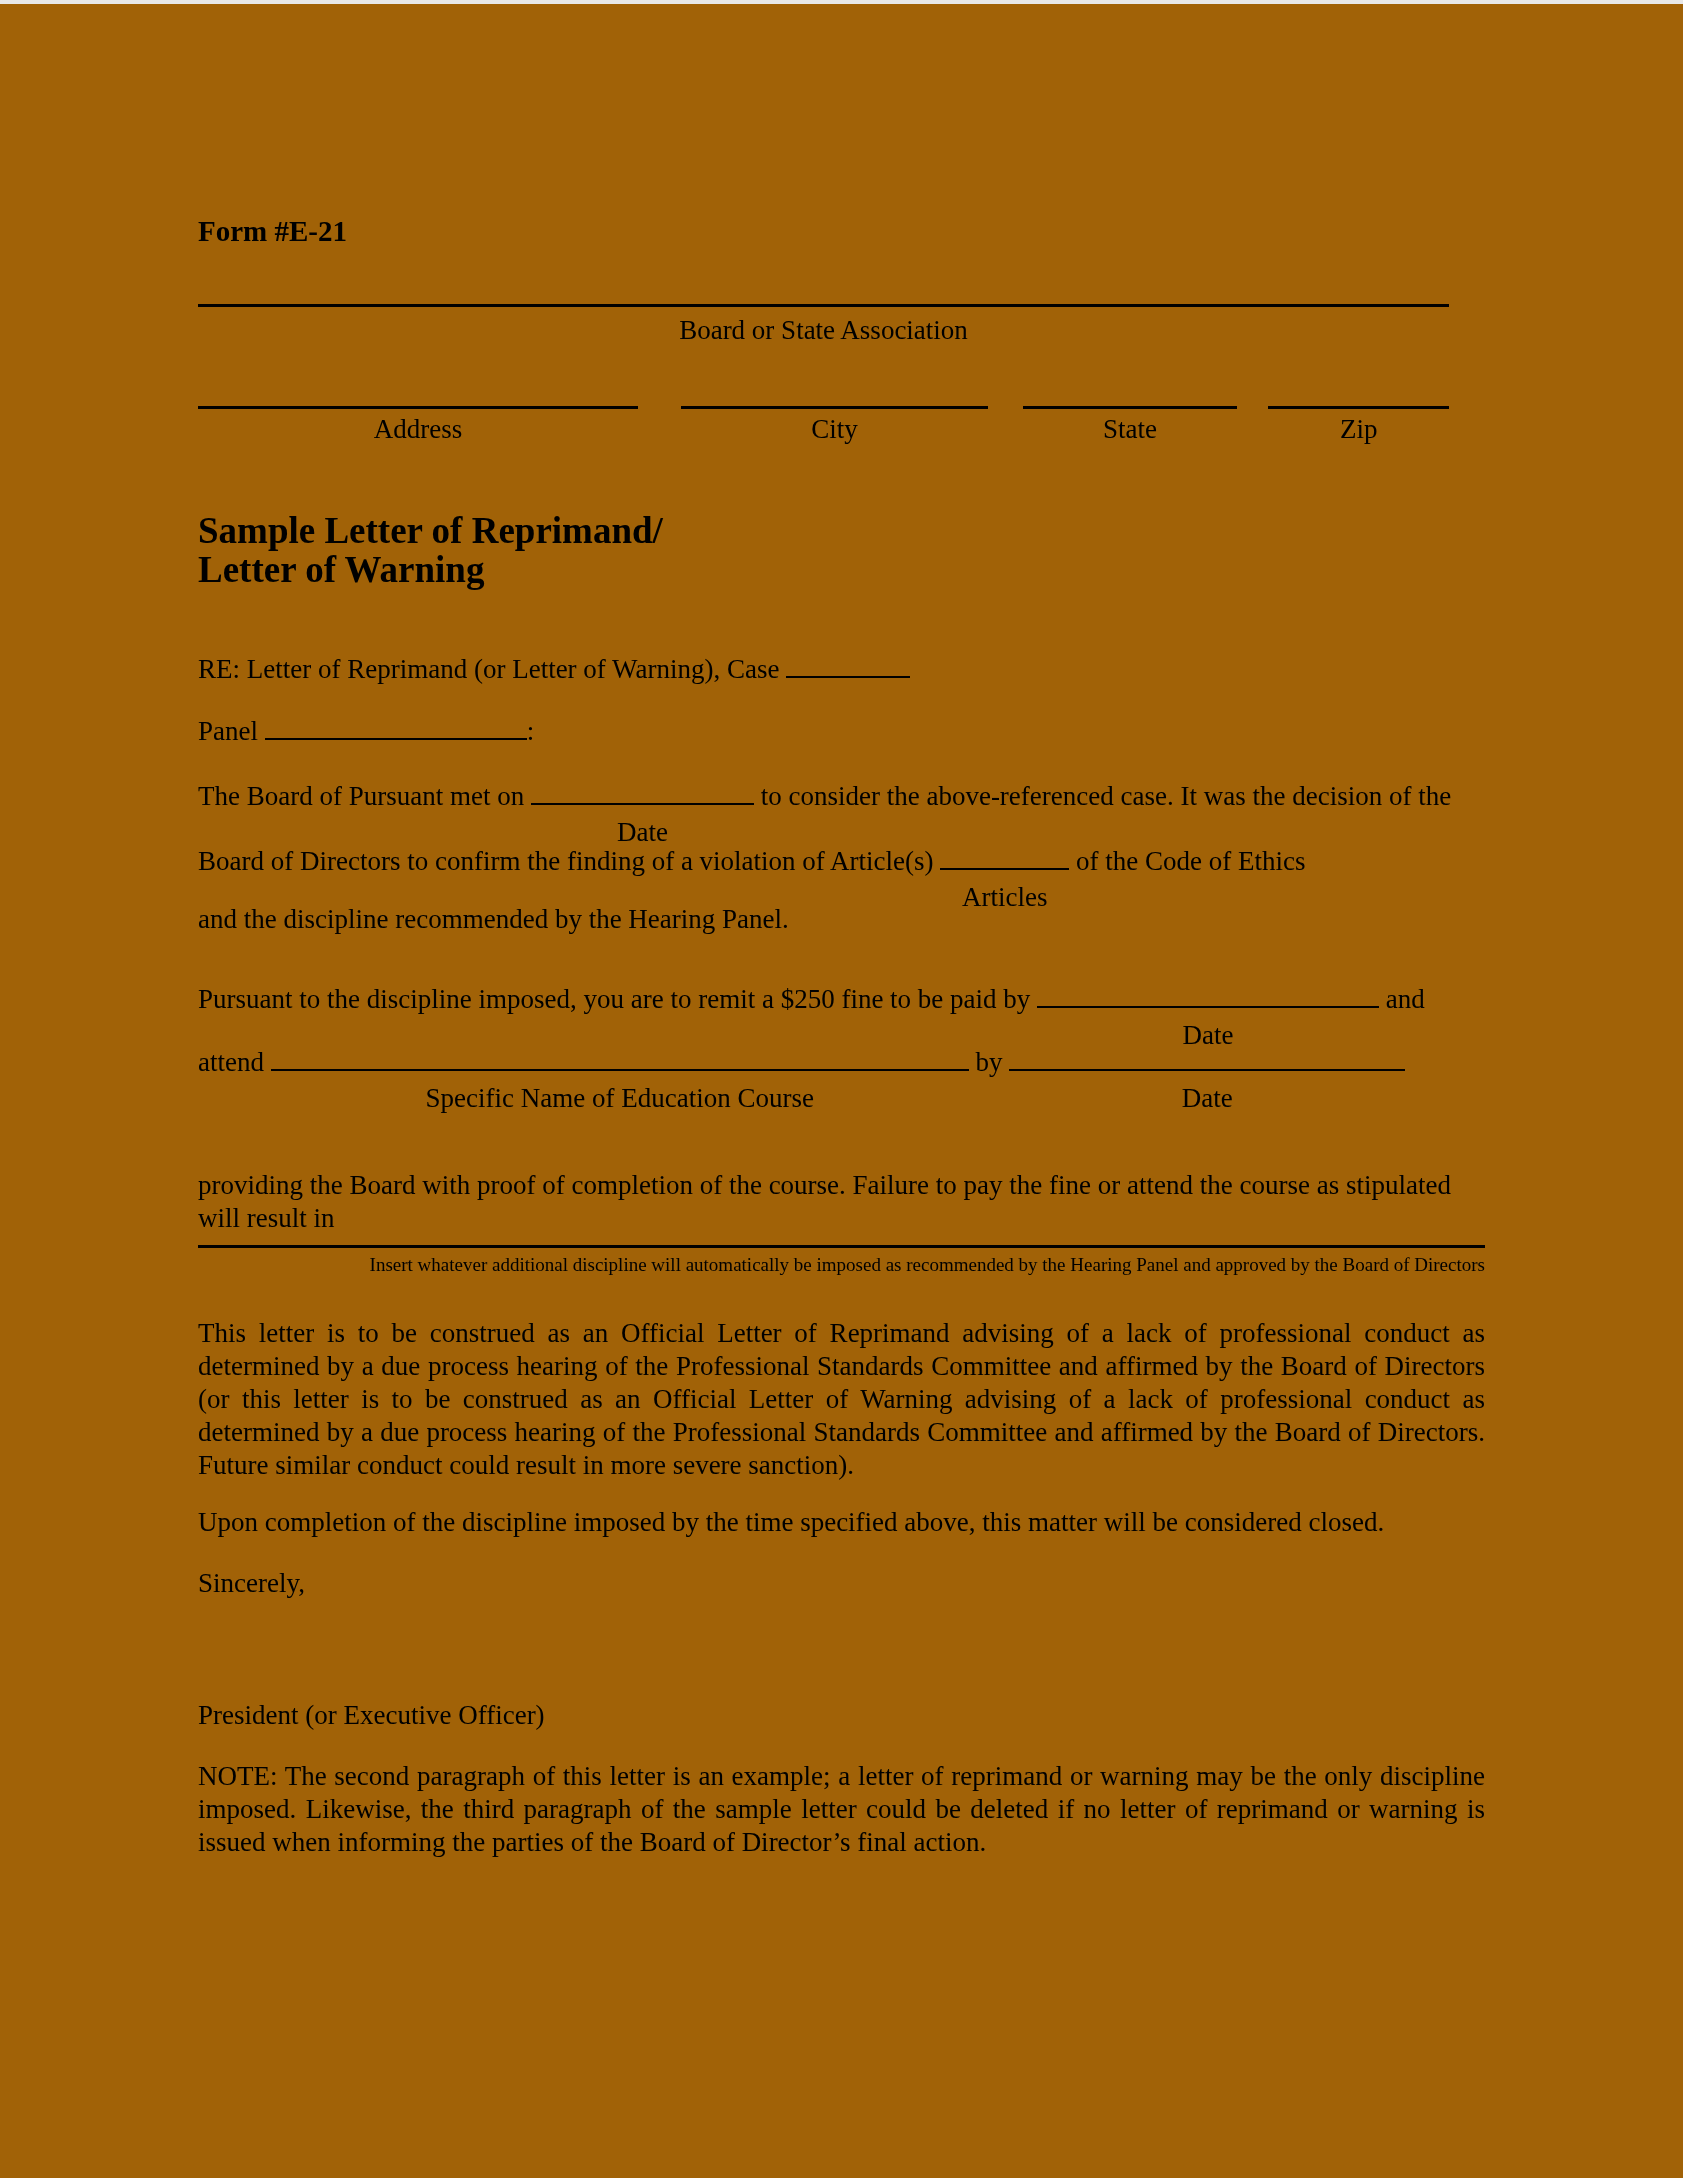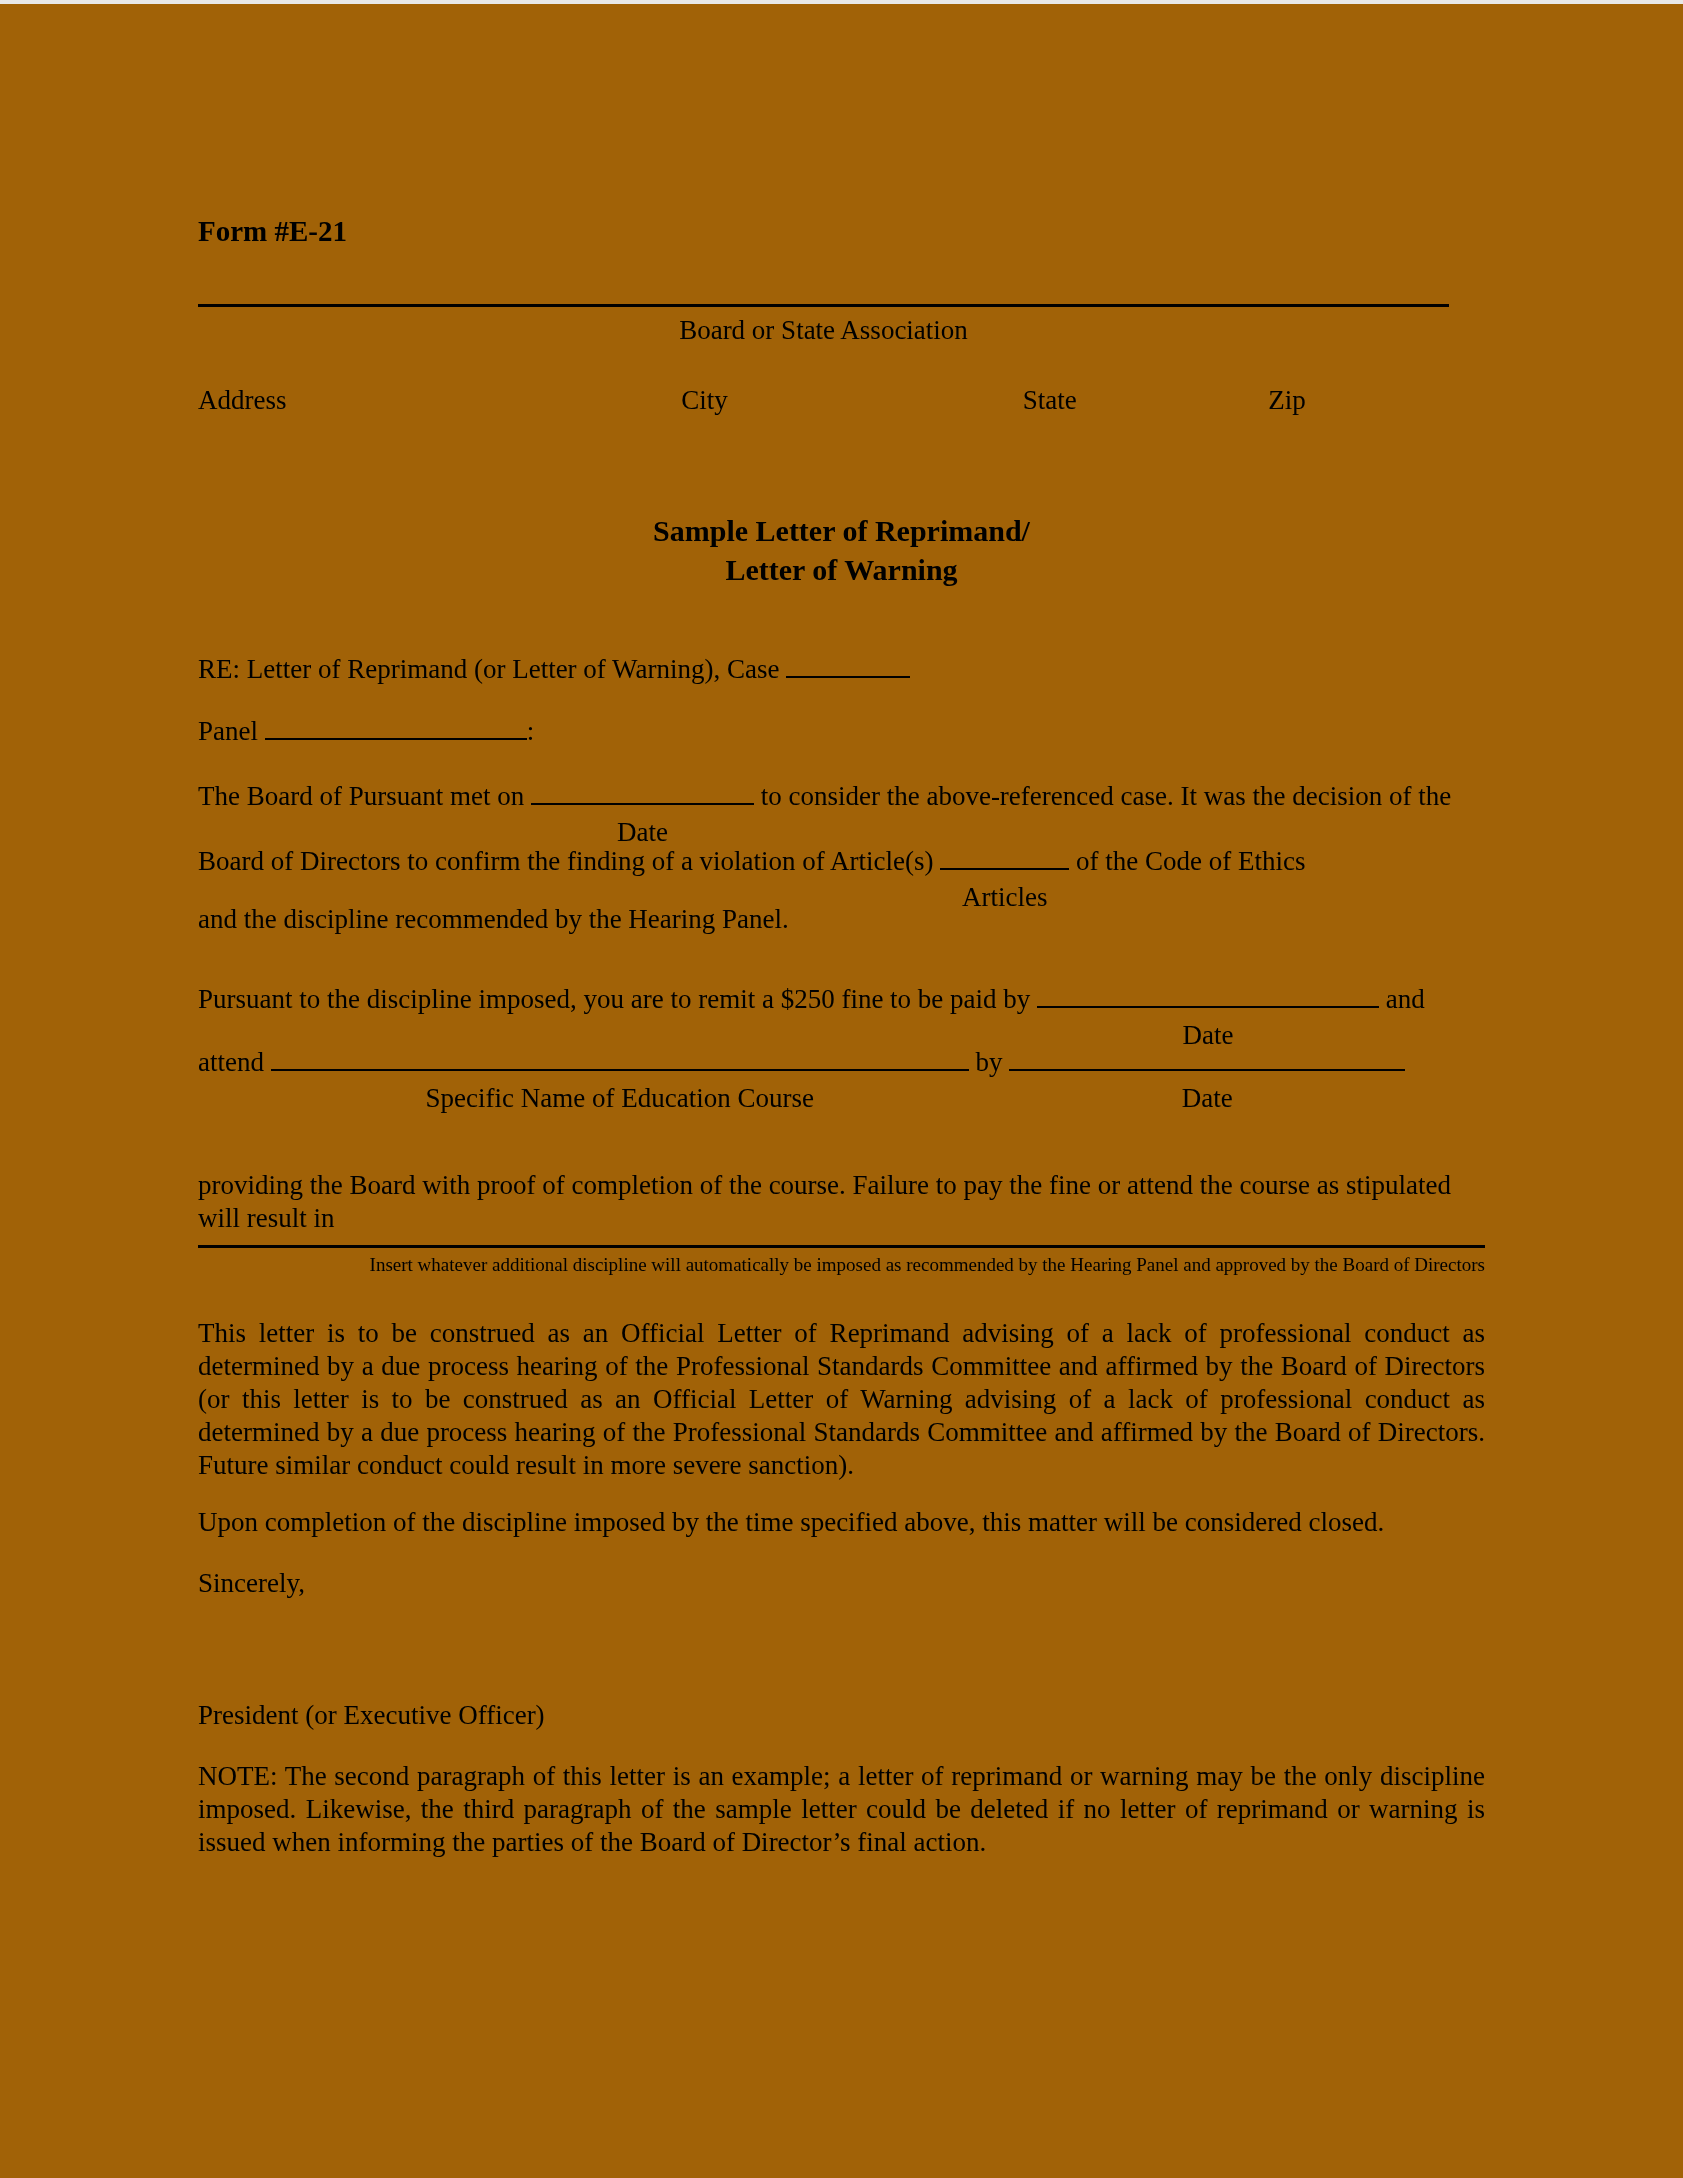--- a/index.html
+++ b/index.html
@@ -16,25 +16,25 @@
   .abs{position:absolute;left:198px;width:1287px;}
   .nowrap{white-space:nowrap;}
   .justify{text-align:justify;}
 
   .form-number{top:211px;font-size:29px;font-weight:bold;}
 
   .hr1{top:300px;width:1251px;border-top:3px solid #000;height:0;}
   .org-label{top:310px;width:1251px;text-align:center;}
 
   .addr-row{top:376px;width:1251px;display:flex;}
-  .addr-col{display:flex;flex-direction:row;}
+  .addr-col{display:flex;flex-direction:column;}
   .addr-line{height:26px;border-bottom:3px solid #000;}
   .addr-label{text-align:center;padding-top:4px;}
 
-  .title{top:507px;text-align:center;font-weight:bold;font-size:30px;line-height:39px;}
+  .title{top:507px;text-align:left;font-weight:bold;font-size:37px;line-height:39px;}
 
   .blank-wrap{position:relative;display:inline-block;}
   .blank{display:inline-block;height:1em;border-bottom:2px solid #000;}
   .blank-label{
     position:absolute;top:100%;left:50%;
     transform:translateX(-50%);
     margin-top:3px;white-space:nowrap;
     font-size:27px;line-height:33px;
   }
 

